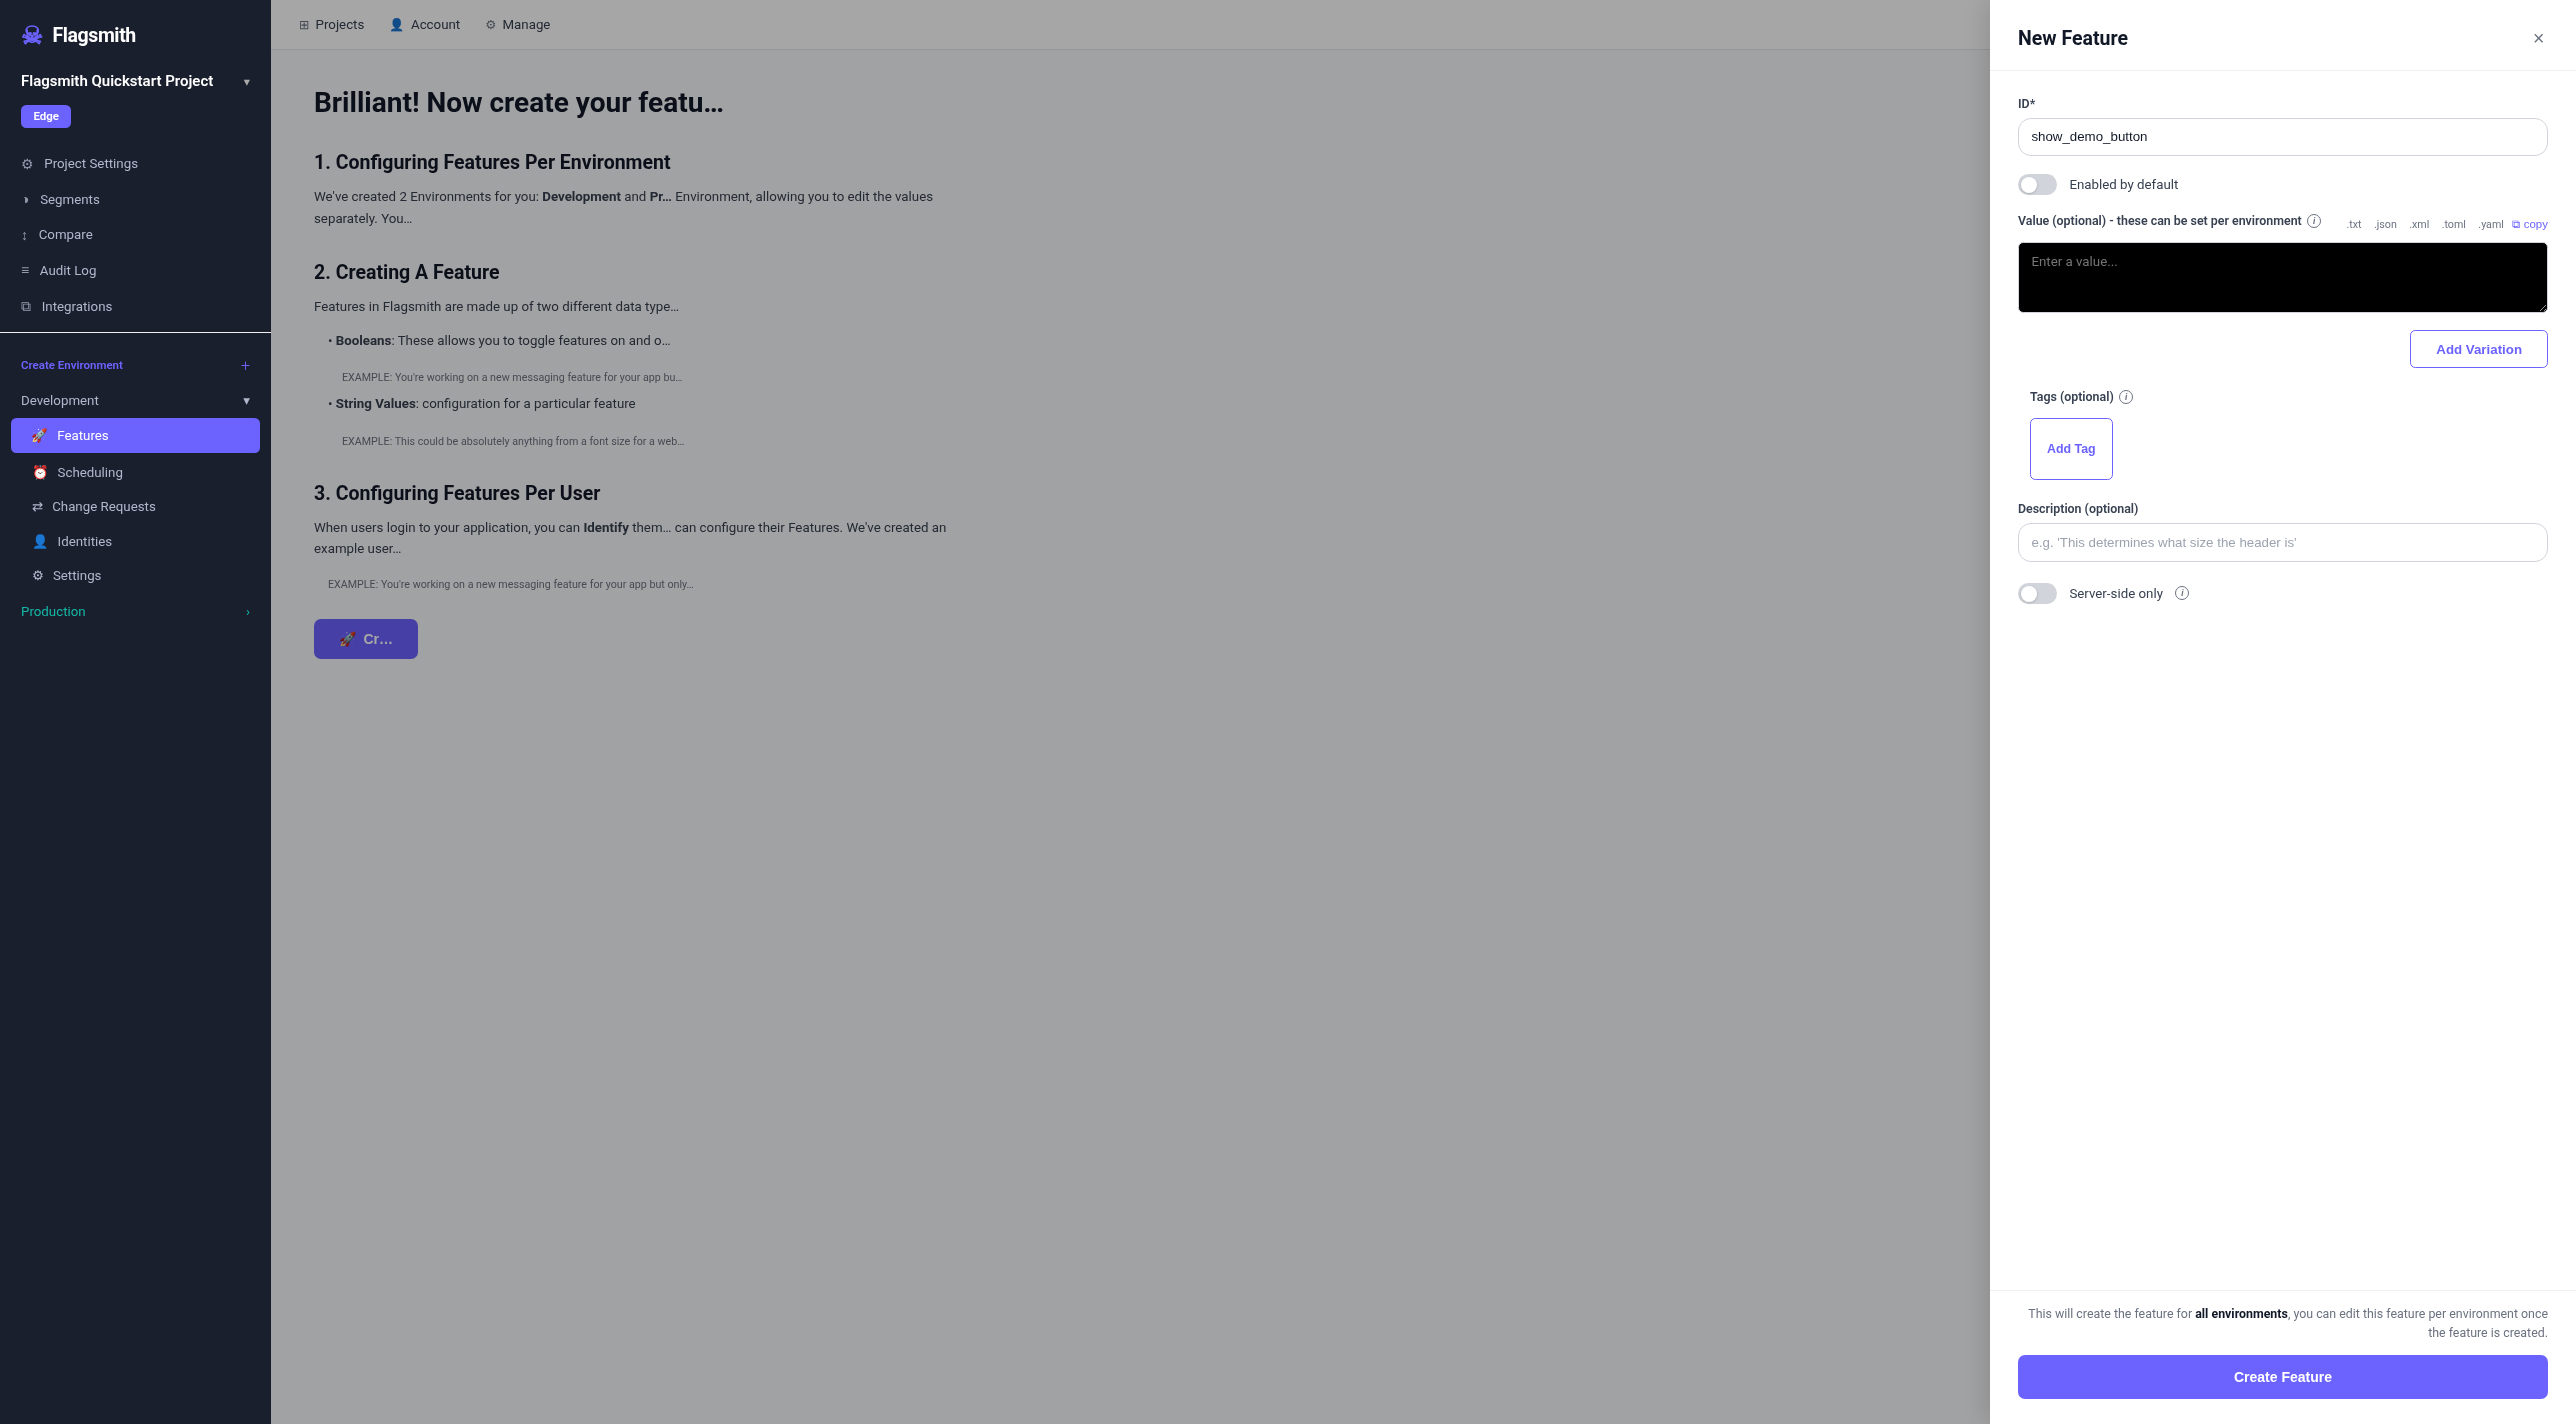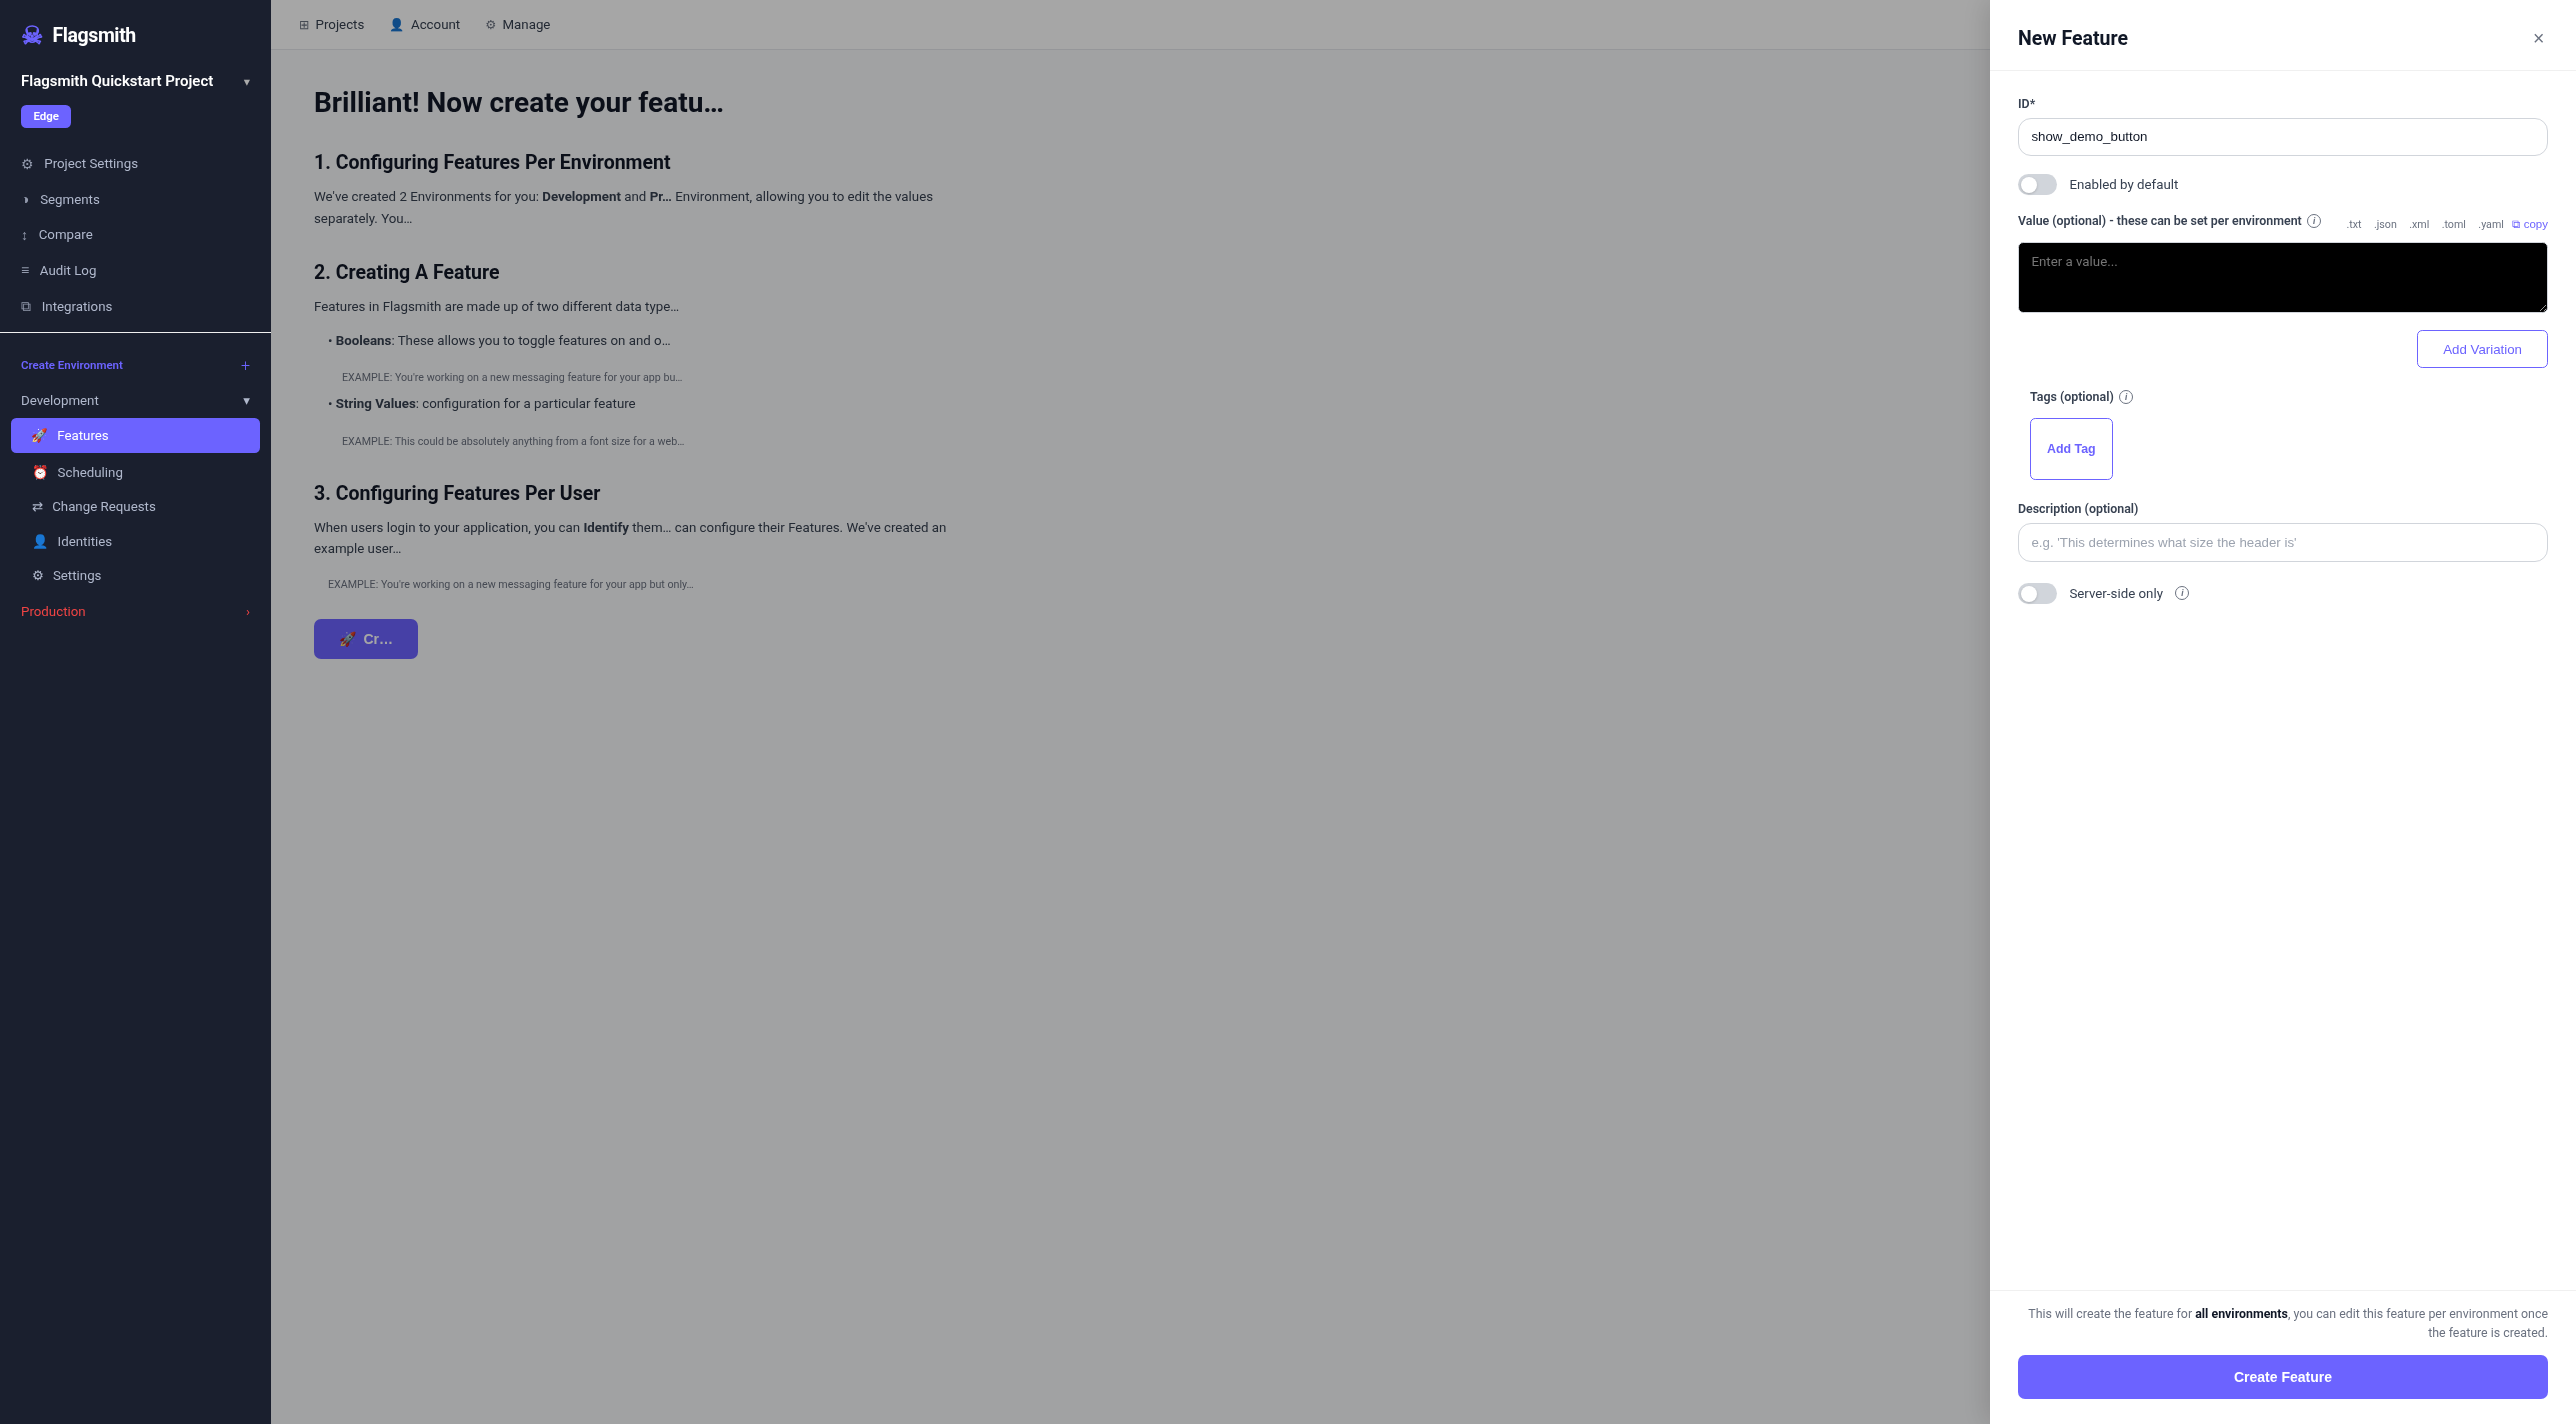--- a/index.html
+++ b/index.html
@@ -110,21 +110,21 @@
       margin: 1.8px 10.7px;
       padding: 9.8px 14px 9.8px 21px;
     }
     .env-item .item-icon { font-size: 13.3px; }
 
     .production-item {
       display: flex;
       align-items: flex-start;
       justify-content: space-between;
       padding: 10.7px 21px;
-      color: #ef4444;
+      color: #14b8a6;
       font-size: 13.3px;
       cursor: pointer;
       gap: 47px;
     }
     .production-left { display: flex; align-items: center; gap: 7px; }
 
     
     .main-content {
       flex: 1;
       background: #f8f9fa;
@@ -360,21 +360,21 @@
 
     .add-variation-btn {
       display: block;
       margin-left: auto;
       background: #fff;
       border: 1.8px solid #6c63ff;
       color: #6c63ff;
       border-radius: 5.3px;
       padding: 10.7px 25px;
       font-size: 13.3px;
-      font-weight: 400;
+      font-weight: 700;
       cursor: pointer;
       margin-top: 14px;
     }
 
     .tags-section { margin: 21px 12px; }
     .add-tag-btn {
       background: #fff;
       border: 1.8px solid #6c63ff;
       color: #6c63ff;
       border-radius: 5.3px;

